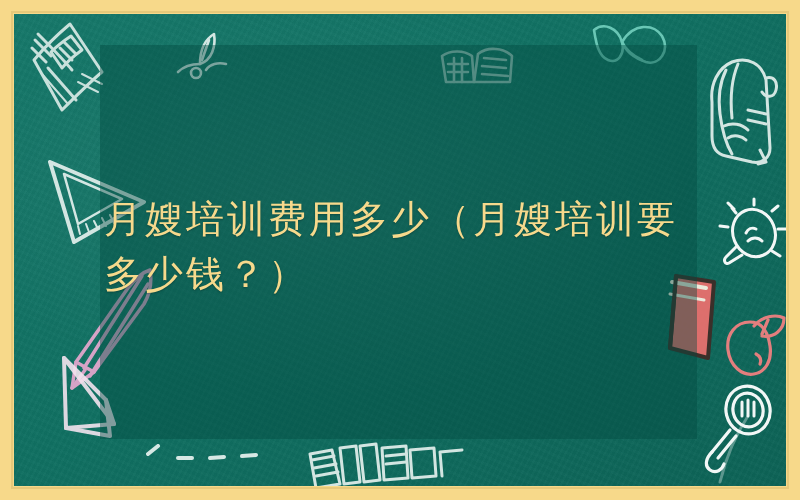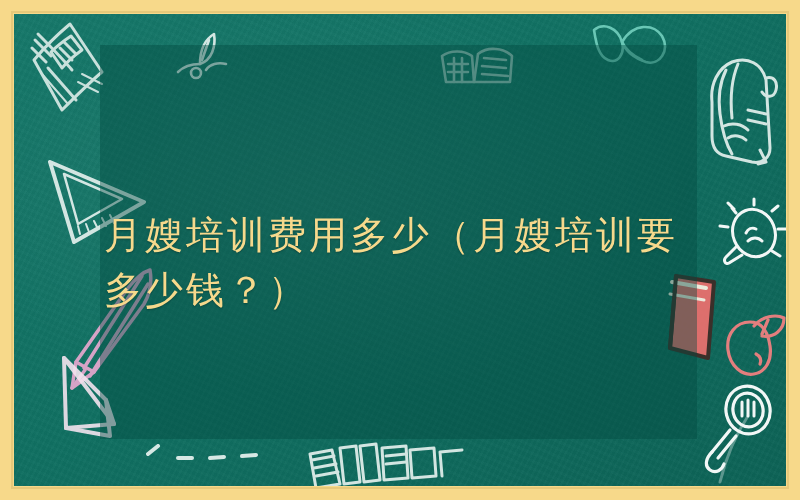--- a/index.html
+++ b/index.html
@@ -50,21 +50,21 @@
     position: absolute;
     left: 86px; top: 31px;
     width: 597px; height: 394px;
     background: rgba(3, 74, 64, 0.42);
     pointer-events: none;
   }
   
   .headline {
     position: absolute;
     left: 104px;
-    top: 208px;
+    top: 192px;
     width: 580px;
     color: #f6d98c;
     font-size: 38px;
     line-height: 55px;
     letter-spacing: 3px;
     font-family: "DejaVu Sans", sans-serif;
     font-weight: 400;
     text-shadow: 0 1px 2px rgba(0,0,0,0.25);
     white-space: pre-wrap;
   }

